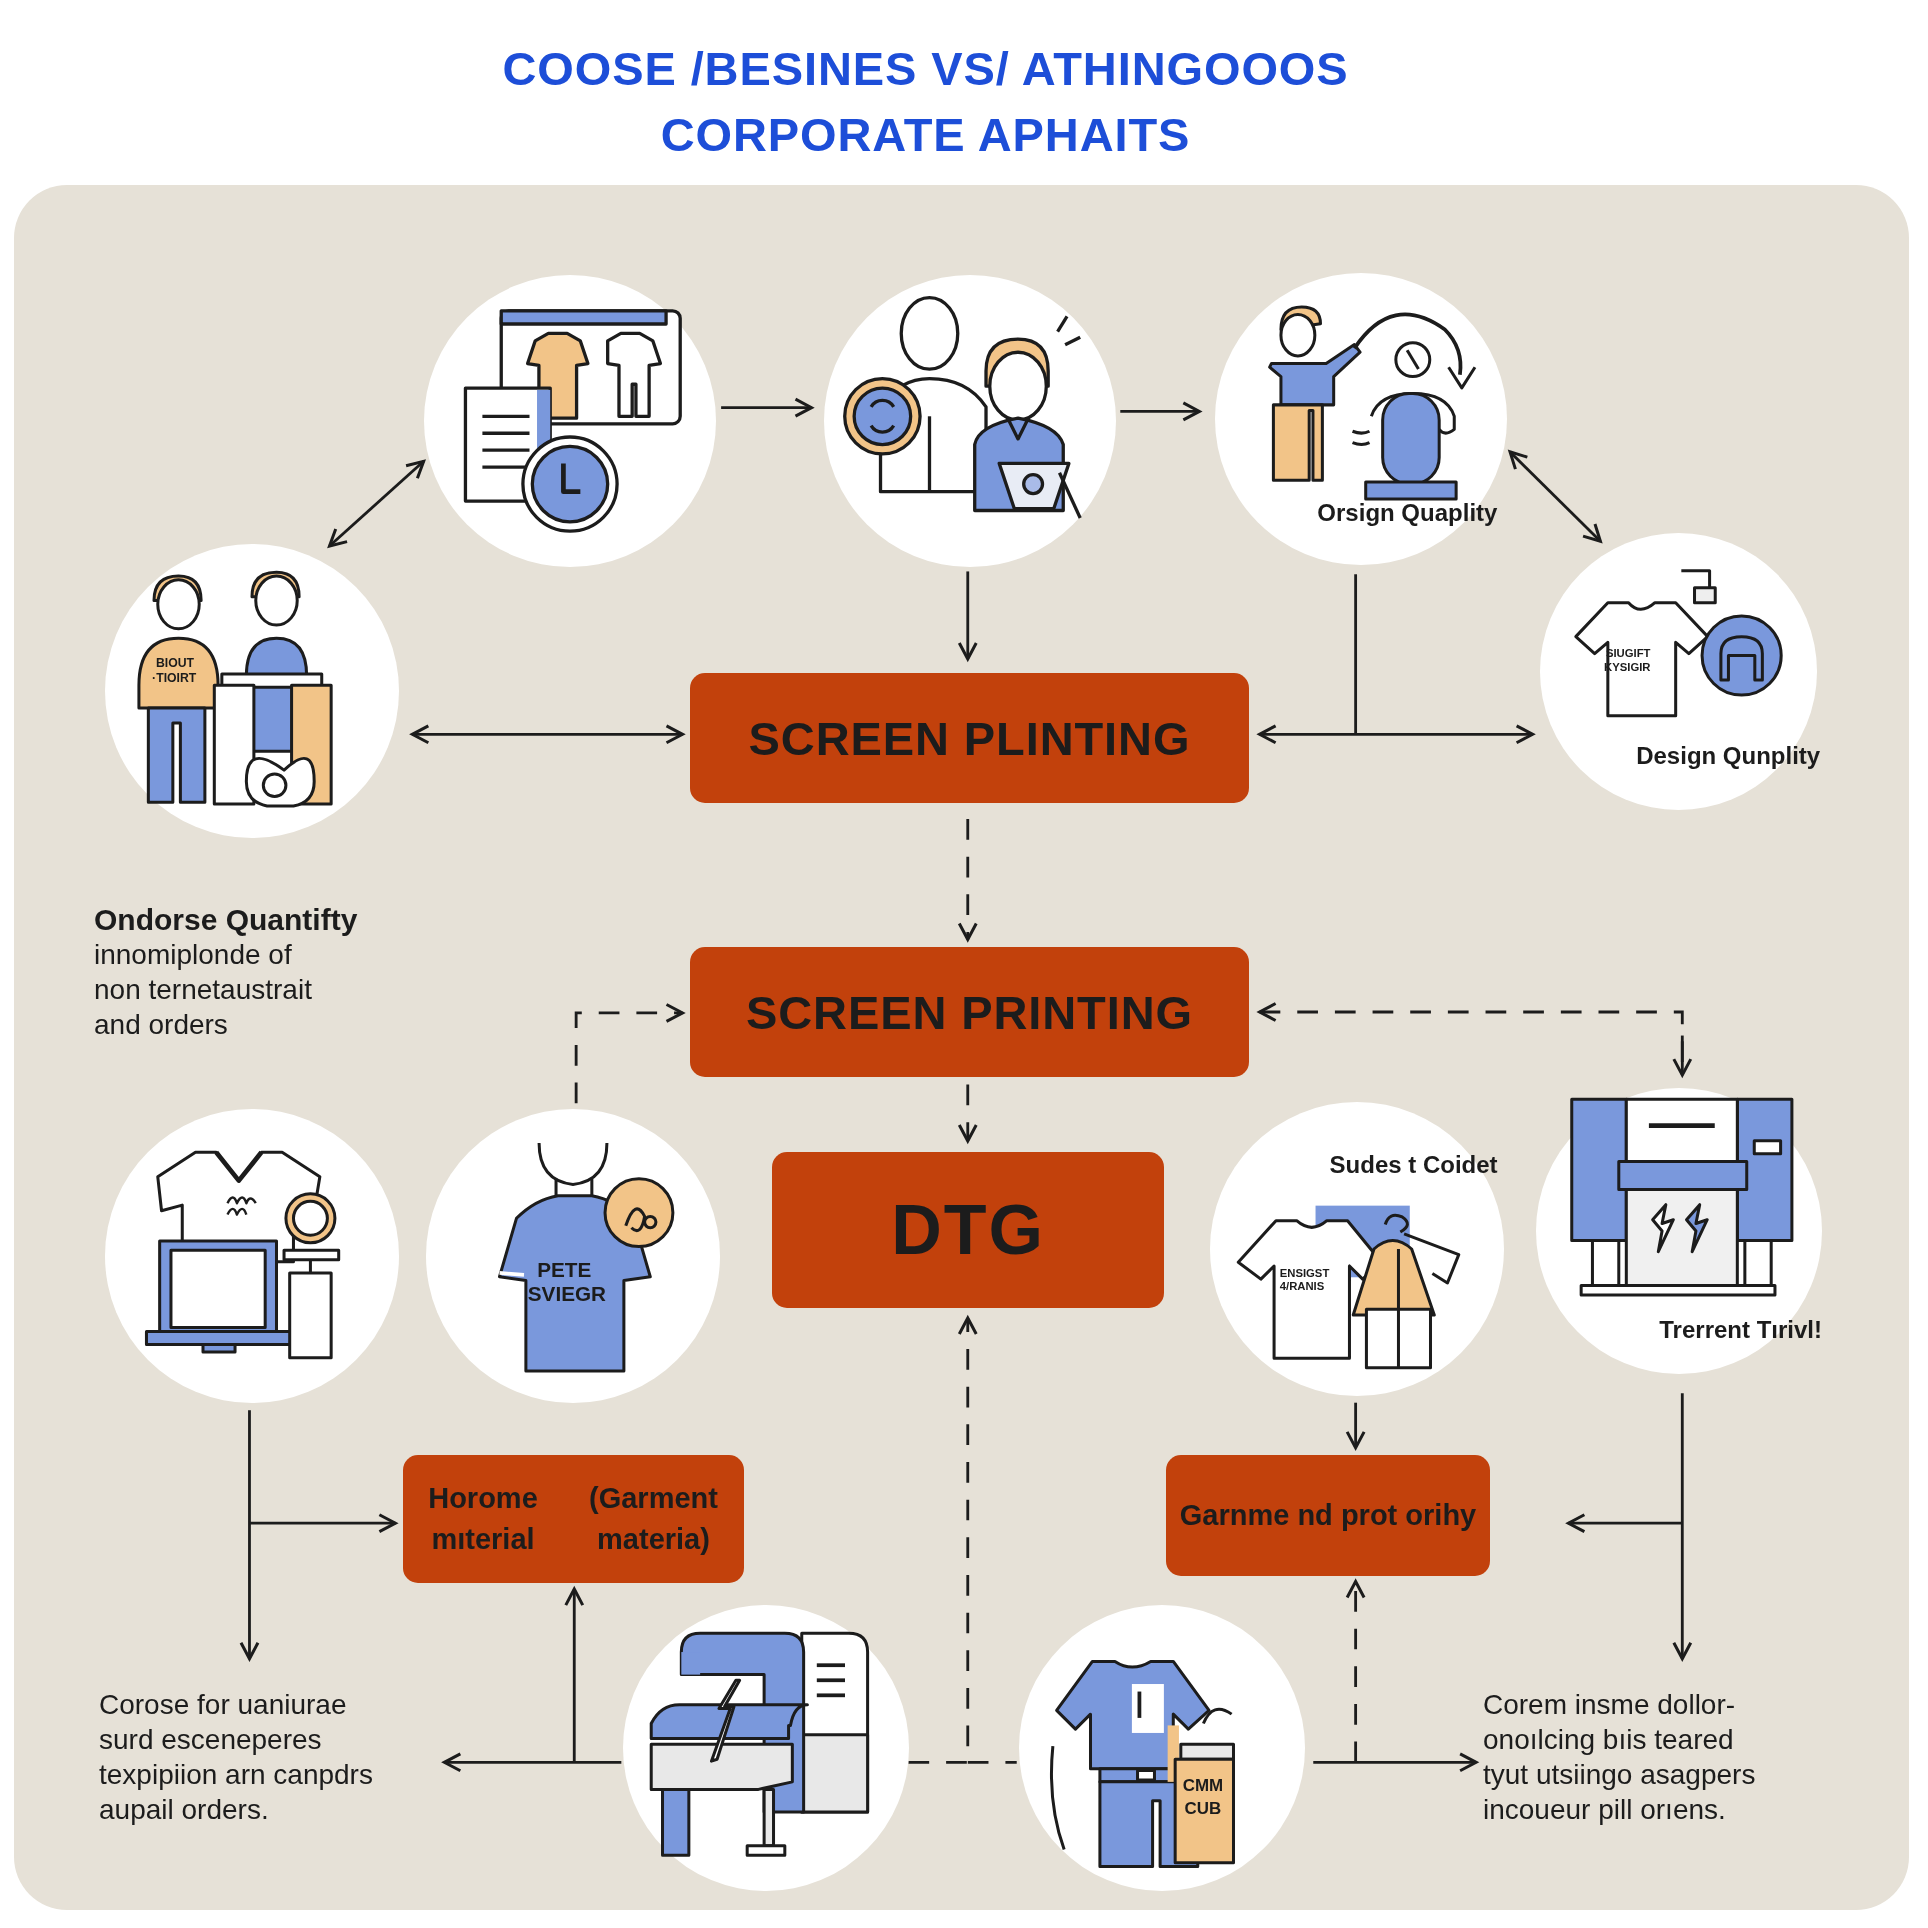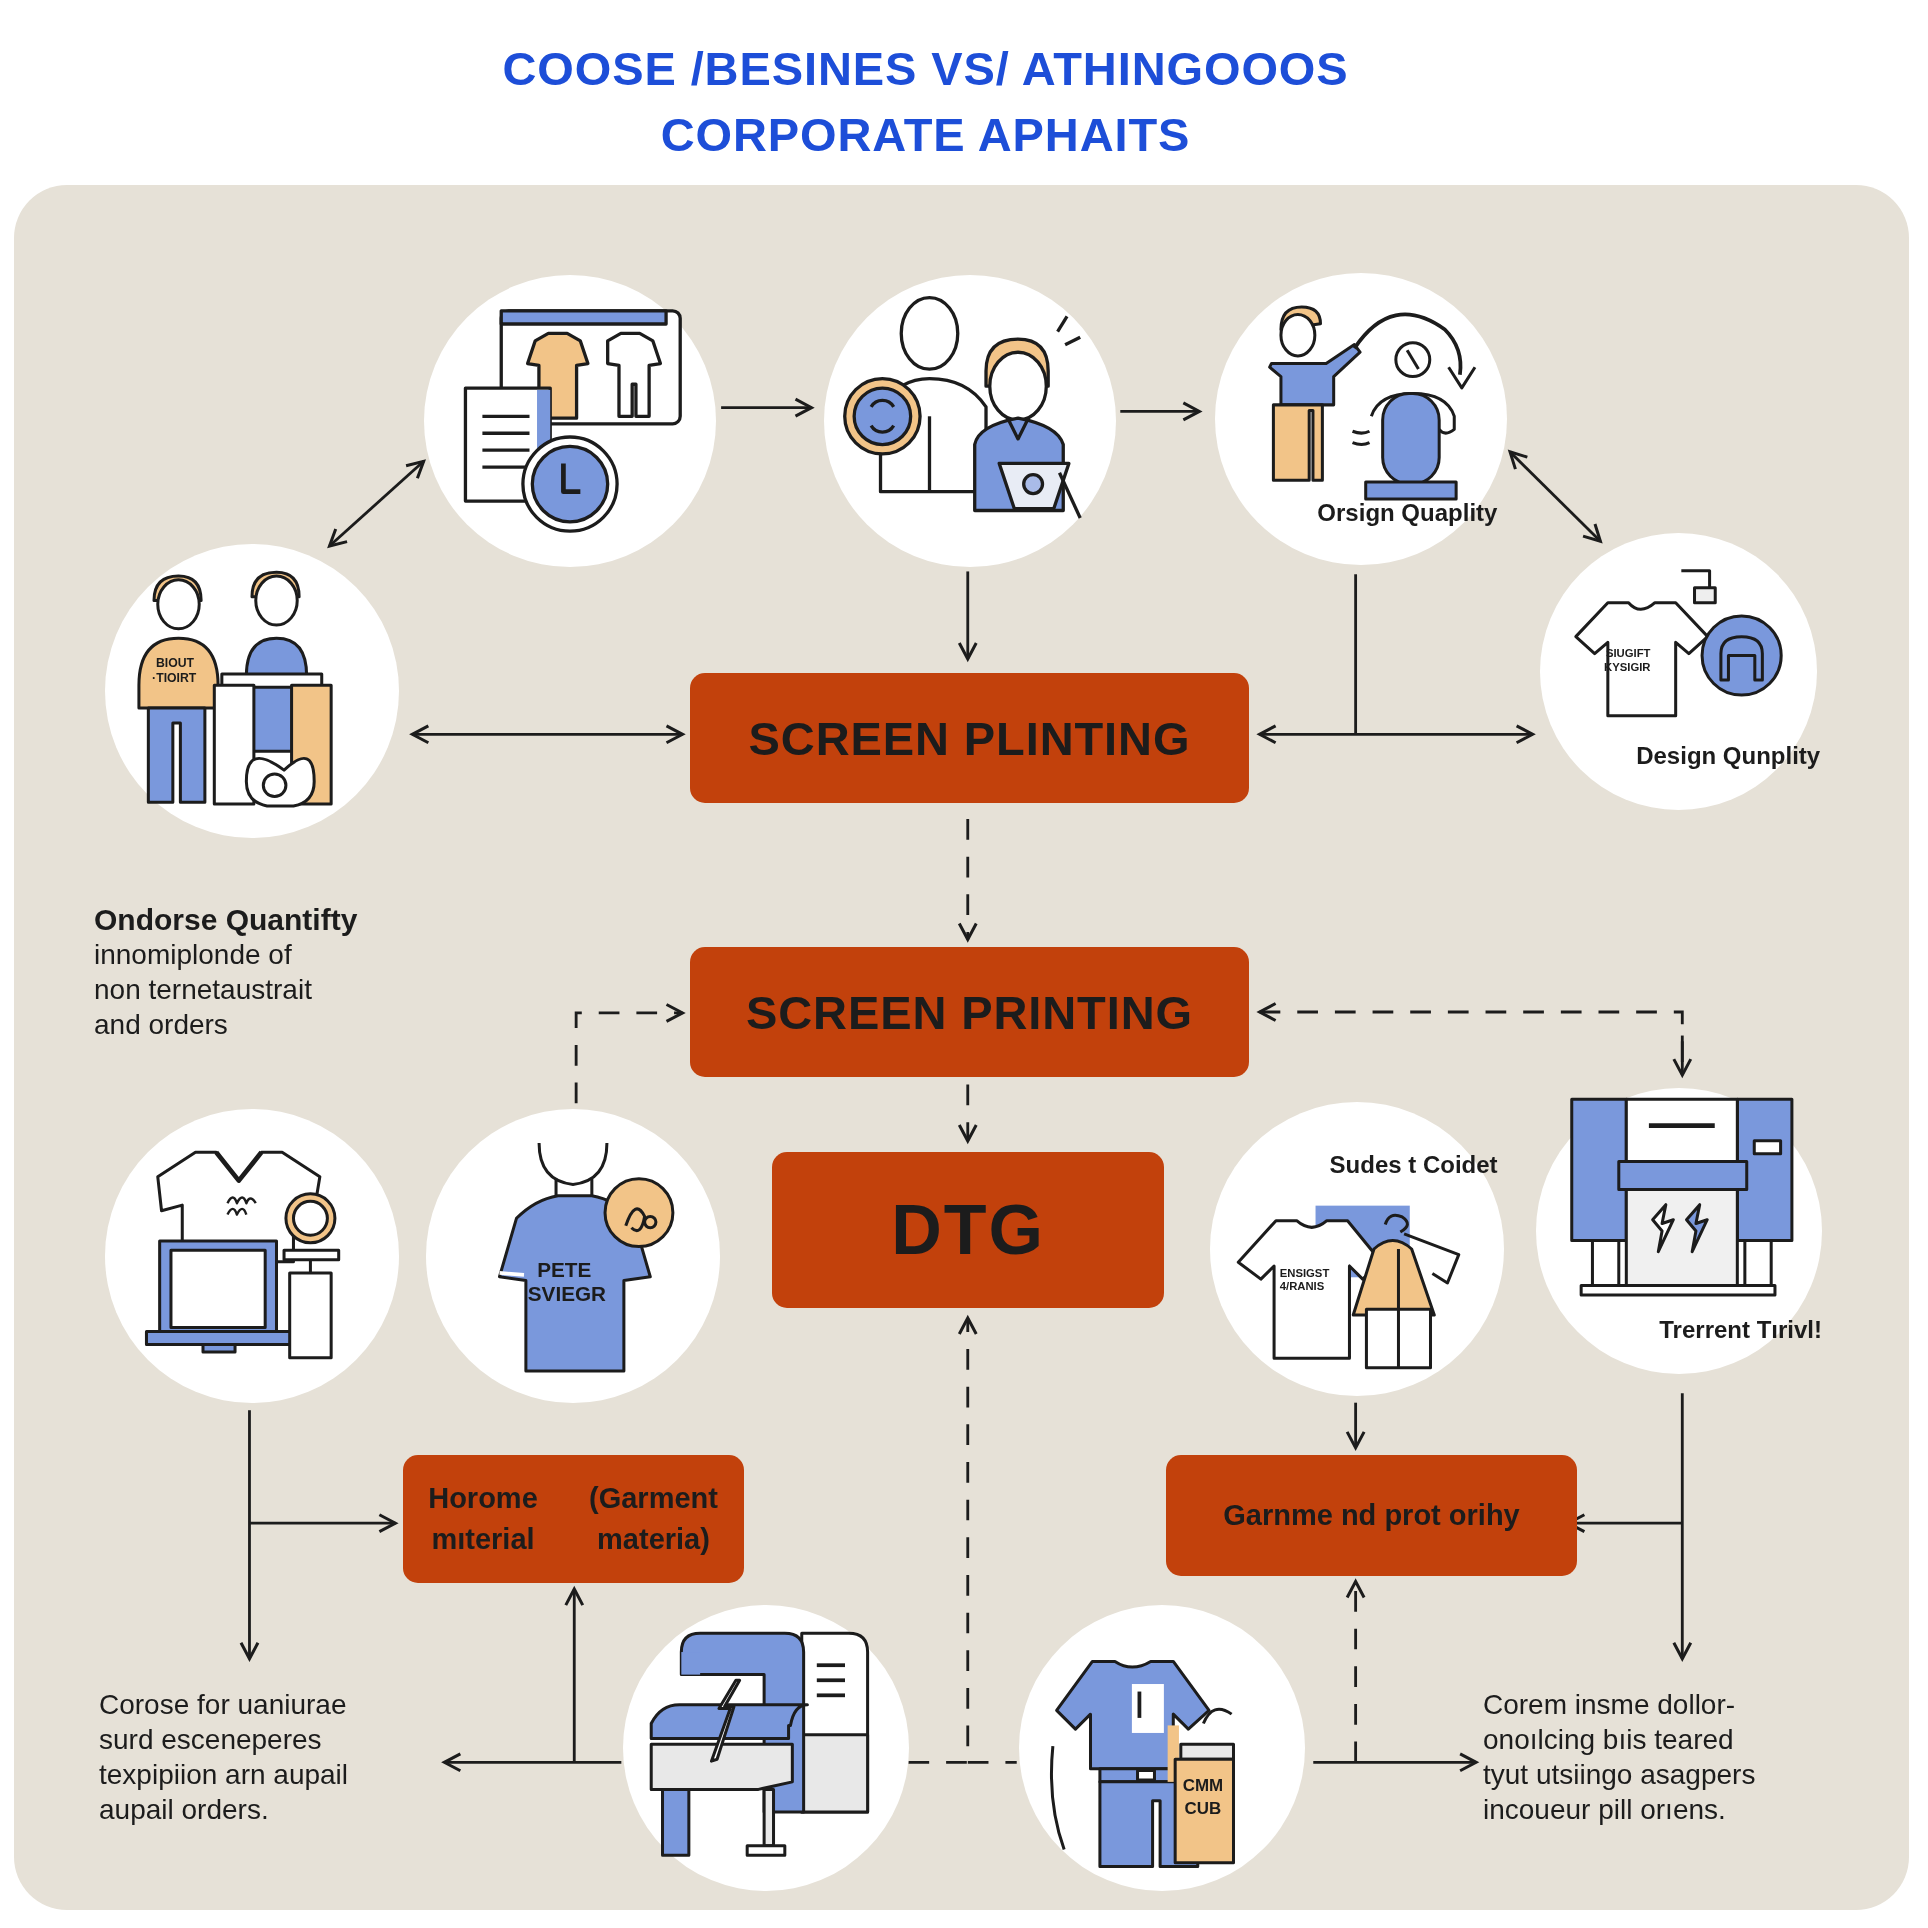--- a/index.html
+++ b/index.html
@@ -260,28 +260,28 @@
       <rect x="48" y="210" width="206" height="10" fill="#fff"></rect>
     </g>
   </svg>
   <div class="label" style="left:0px;top:228px;width:286px;">Trerrent Tırivl!</div>
 </div>
 
 <div class="box small" style="left:403px;top:1455px;width:341px;height:128px;flex-direction:row;">
   <span>Horome mıterial</span>
   <span>(Garment materia)</span>
 </div>
-<div class="box small" style="left:1166px;top:1455px;width:411px;height:121px;">
+<div class="box small" style="left:1166px;top:1455px;width:324px;height:121px;">
   <span>Garnme nd prot orihy</span>
 </div>
 
 <div class="note" style="left:99px;top:1687px;width:348px;">
   <span style="display:block">Corose for uaniurae</span>
   <span style="display:block">surd esceneperes</span>
-  <span style="display:block">texpipiion arn aupail</span>
+  <span style="display:block">texpipiion arn canpdrs</span>
   <span style="display:block">aupail orders.</span>
 </div>
 <div class="note" style="left:1483px;top:1687px;width:348px;">
   <span style="display:block">Corem insme dollor-</span>
   <span style="display:block">onoılcing bıis teared</span>
   <span style="display:block">tyut utsiingo asagpers</span>
   <span style="display:block">incoueur pill orıens.</span>
 </div>
 
 <div class="circle" style="left:623px;top:1605px;width:286px;height:286px;">

